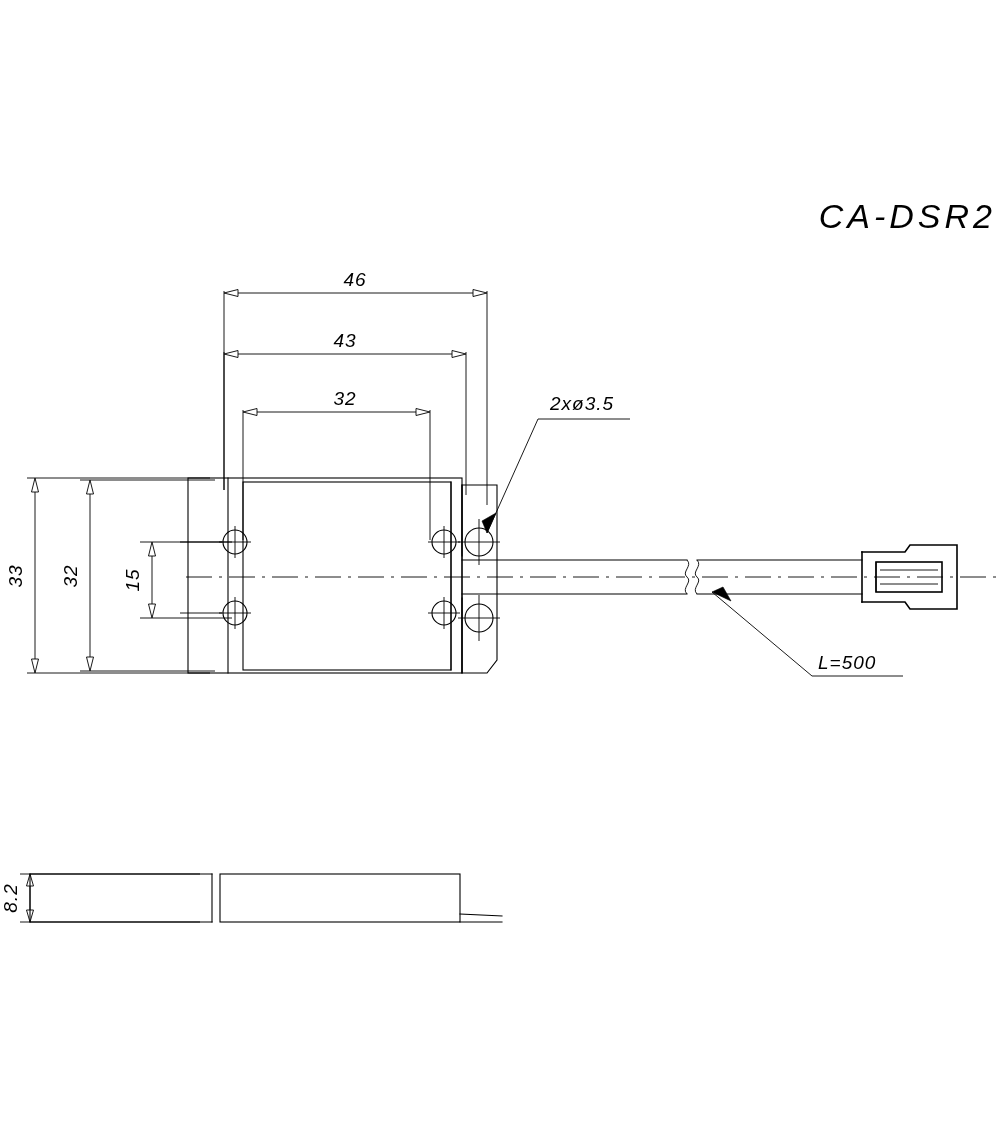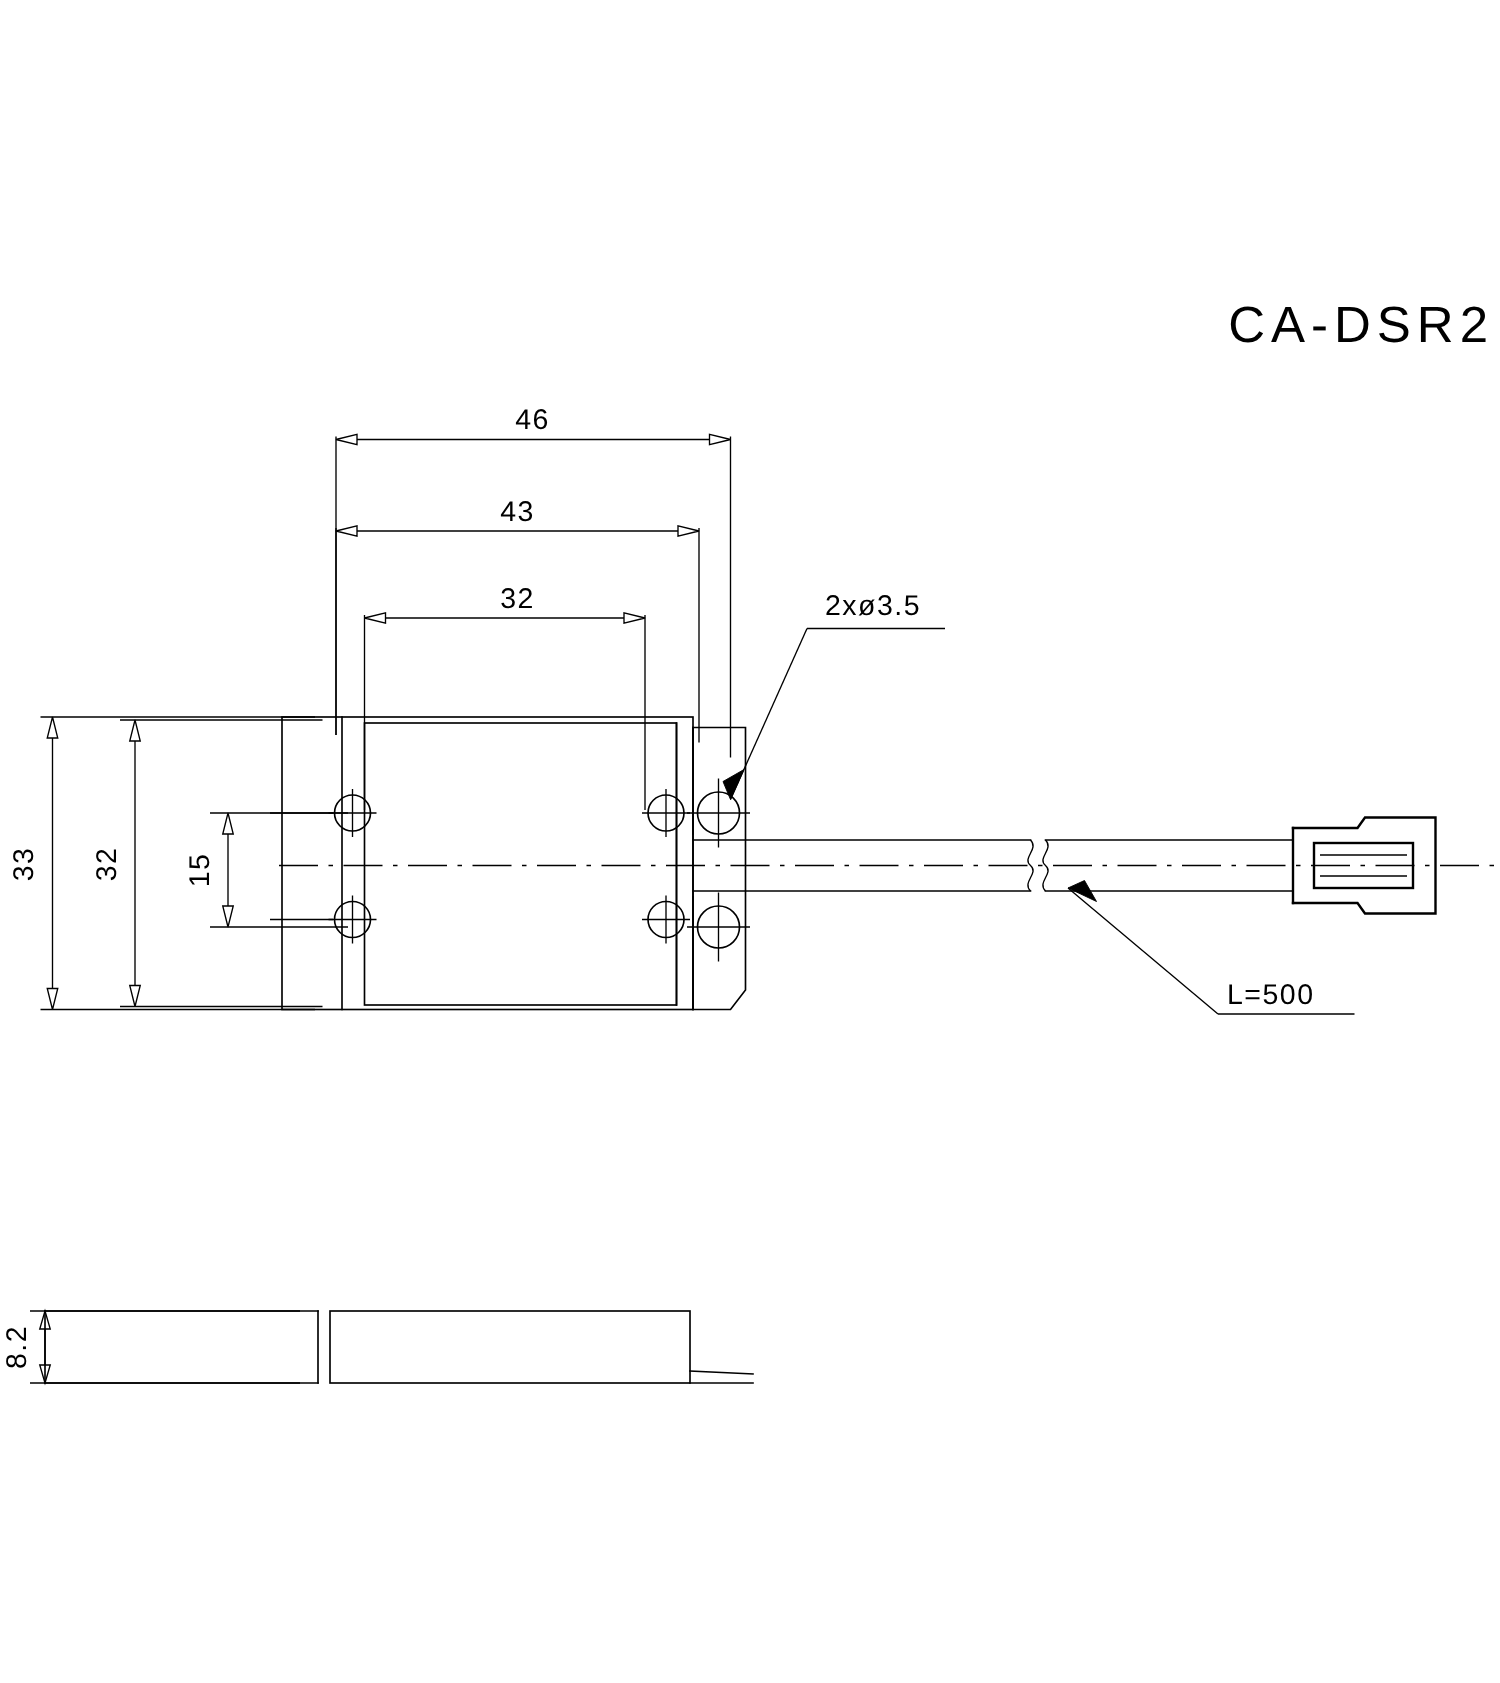--- a/index.html
+++ b/index.html
@@ -11,20 +11,21 @@
     width: 1000px;
     height: 1122px;
     font-family: "Liberation Sans", sans-serif;
     overflow: hidden;
   }
   #drawing-root {
     position: relative;
     width: 1000px;
     height: 1122px;
     background: #ffffff;
+    font-style: italic;
   }
   svg.cad {
     position: absolute;
     left: 0;
     top: 0;
     width: 1000px;
     height: 1122px;
     display: block;
   }
   .ln {

